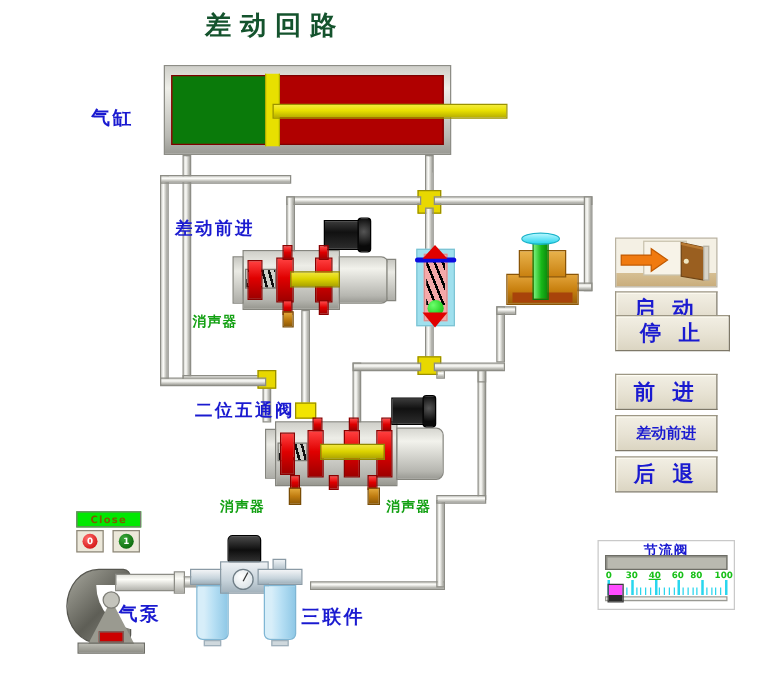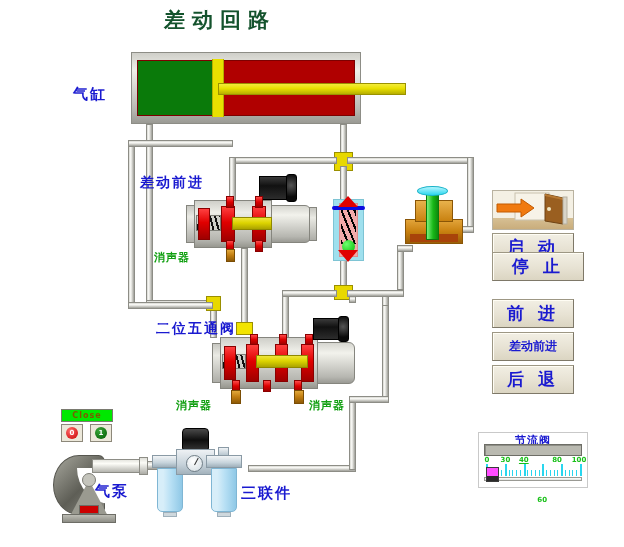--- a/index.html
+++ b/index.html
@@ -309,21 +309,21 @@
     <span>后 退</span>
   </div>
 
 <div class="abs" id="slider-box"></div>
 <div class="abs" id="slider-title">节流阀</div>
 <div class="abs" id="slider-track-well"></div>
 <div class="abs" id="tick-nums">
     <div class="tick-num" style="left: 3px; color: rgb(24, 192, 24);">0</div>
     <div class="tick-num" style="left: 21.4px; color: rgb(24, 192, 24);">30</div>
     <div class="tick-num" style="left: 39.8px; color: rgb(24, 192, 24); text-decoration: underline;">40</div>
-    <div class="tick-num" style="left: 58.2px; color: rgb(24, 192, 24); margin-top: 40px;">60</div>
+    <div class="tick-num" style="left: 58.2px; color: rgb(24, 192, 24);">60</div>
     <div class="tick-num" style="left: 73px; color: rgb(24, 192, 24);">80</div>
     <div class="tick-num" style="left: 95px; color: rgb(24, 192, 24);">100</div>
   </div>
 <div class="abs" id="ticks">
     <div class="tick major" style="left: 2px; background: rgb(41, 214, 238);"></div>
     <div class="tick minor" style="left: 5.76px; background: rgb(41, 214, 238);"></div>
     <div class="tick minor" style="left: 9.52px; background: rgb(41, 214, 238);"></div>
     <div class="tick minor" style="left: 13.28px; background: rgb(41, 214, 238);"></div>
     <div class="tick minor" style="left: 17.04px; background: rgb(41, 214, 238);"></div>
     <div class="tick major" style="left: 20.8px; background: rgb(41, 214, 238);"></div>

